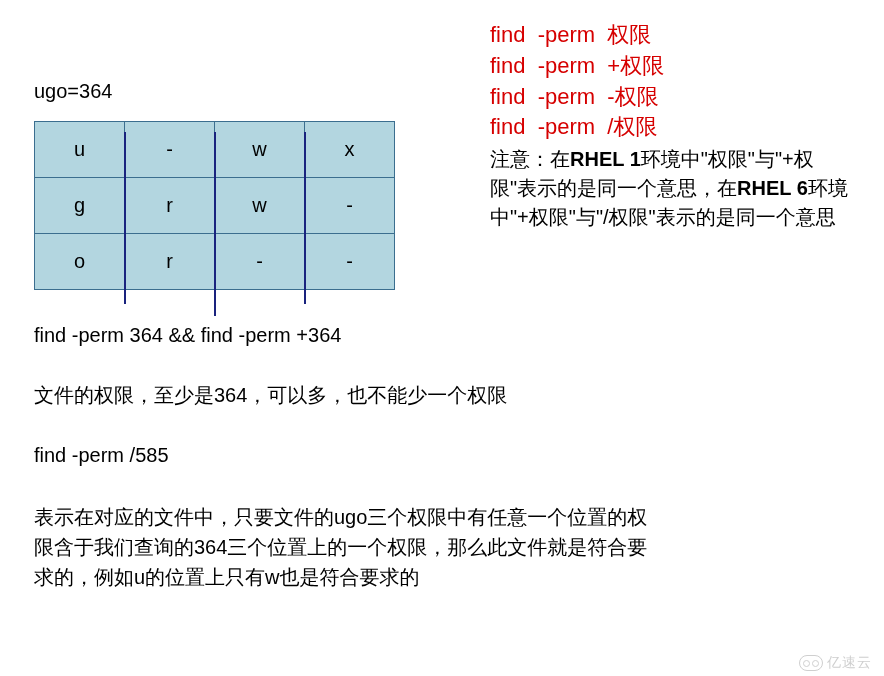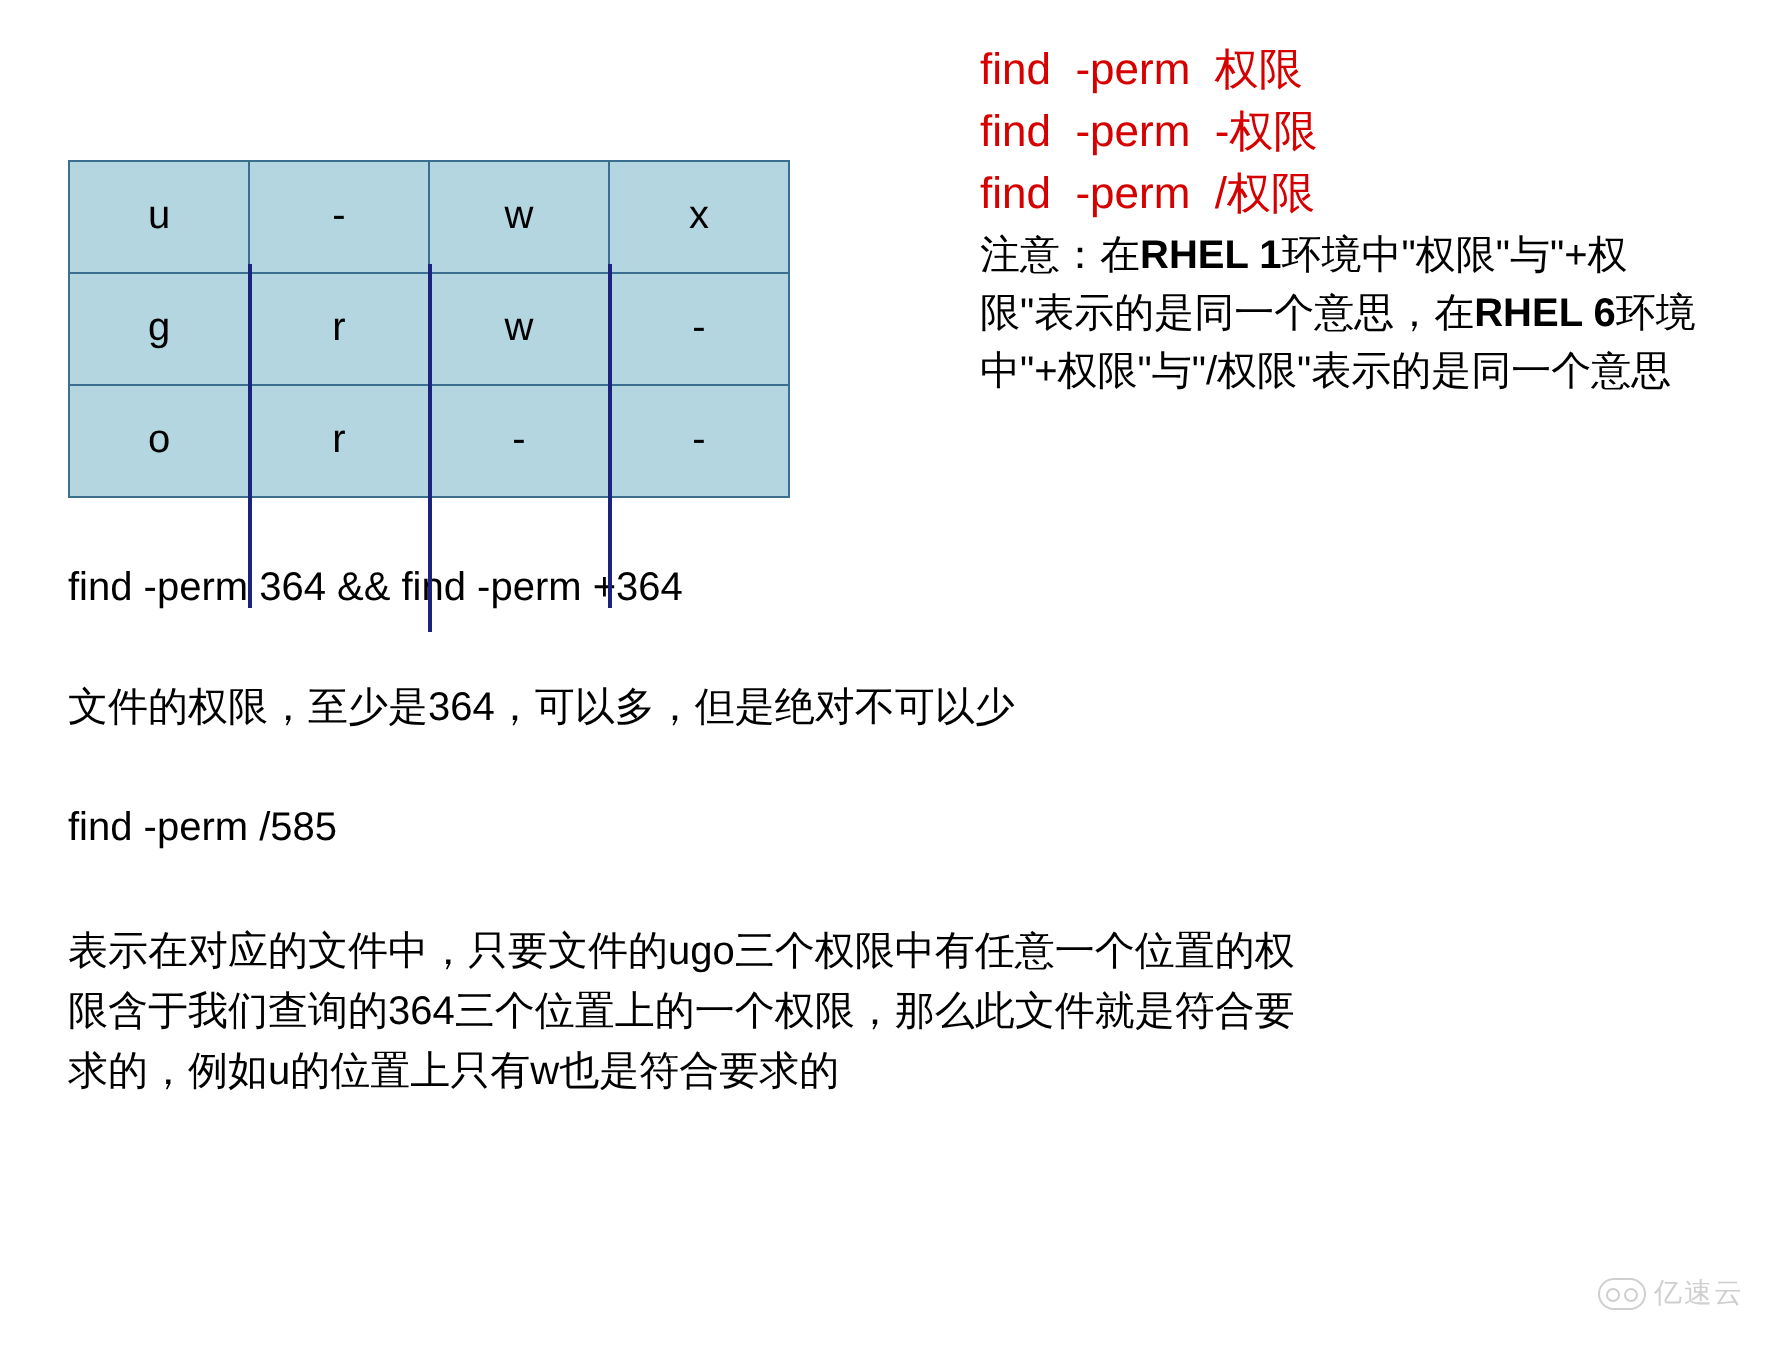--- a/index.html
+++ b/index.html
@@ -73,21 +73,21 @@
     .note .bold { font-weight: bold; }
     .section {
       margin-top: 30px;
       margin-left: 4px;
       font-size: 20px;
       line-height: 1.5;
     }
     .watermark {
       position: absolute;
       right: 12px;
-      bottom: 20px;
+      bottom: 4px;
       font-size: 14px;
       color: #cfcfcf;
       display: flex;
       align-items: center;
       gap: 4px;
       letter-spacing: 1px;
     }
     .watermark-icon {
       width: 24px;
       height: 16px;
@@ -104,20 +104,21 @@
       border: 1.5px solid #cfcfcf;
       border-radius: 50%;
       display: block;
     }
   </style>
 </head>
 <body>
 
 <div class="top-row">
   <div class="left-col">
+    <div class="ugo-title">ugo=364</div>
     <table class="perm-table">
       <tbody>
           <tr>
         <td>u</td>
         <td>-</td>
         <td>w</td>
         <td>x</td>
       </tr>
       <tr>
         <td>g</td>
@@ -135,34 +136,35 @@
       </table>
     <div class="vlines">
       <div class="vline" style="left:90px; top:0; height:172px;"></div>
       <div class="vline" style="left:180px; top:0; height:184px;"></div>
       <div class="vline" style="left:270px; top:0; height:172px;"></div>
     </div>
   </div>
 
   <div class="right-col">
     <div class="red-cmd">find  -perm  权限</div>
+    <div class="red-cmd">find  -perm  +权限</div>
     <div class="red-cmd">find  -perm  -权限</div>
     <div class="red-cmd">find  -perm  /权限</div>
     <div class="note">
       <span>注意：在</span><span class="bold">RHEL 1</span><span>环境中"权限"与"+权限"表示的是同一个意思，在</span><span class="bold">RHEL 6</span><span>环境中"+权限"与"/权限"表示的是同一个意思</span>
     </div>
   </div>
 </div>
 
 <div class="section">
   <div>find  -perm  364  &amp;&amp;  find  -perm  +364</div>
 </div>
 
 <div class="section">
-  <div>文件的权限，至少是364，可以多，但是绝对不可以少</div>
+  <div>文件的权限，至少是364，可以多，也不能少一个权限</div>
 </div>
 
 <div class="section">
   <div>find  -perm  /585</div>
   <div style="max-width:630px;margin-top:32px;">表示在对应的文件中，只要文件的ugo三个权限中有任意一个位置的权限含于我们查询的364三个位置上的一个权限，那么此文件就是符合要求的，例如u的位置上只有w也是符合要求的</div>
 </div>
 
 <div class="watermark">
   <span class="watermark-icon"></span>
   <span>亿速云</span>

